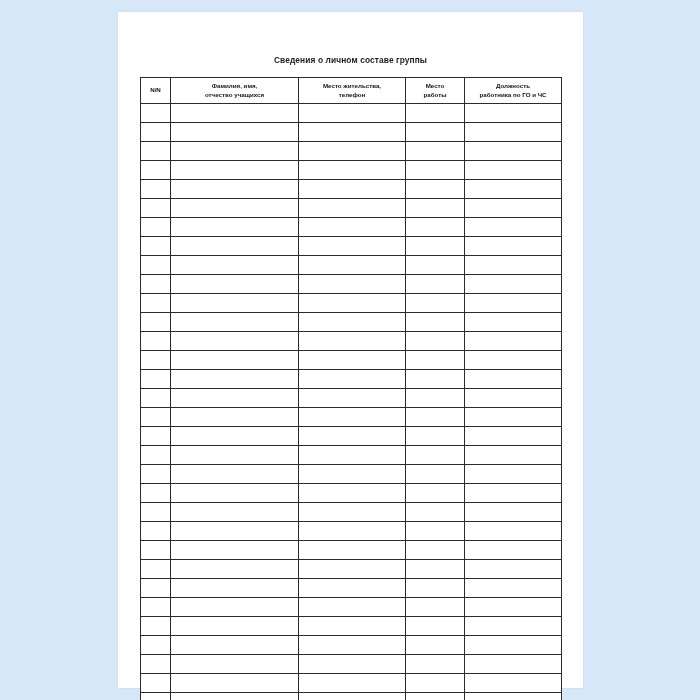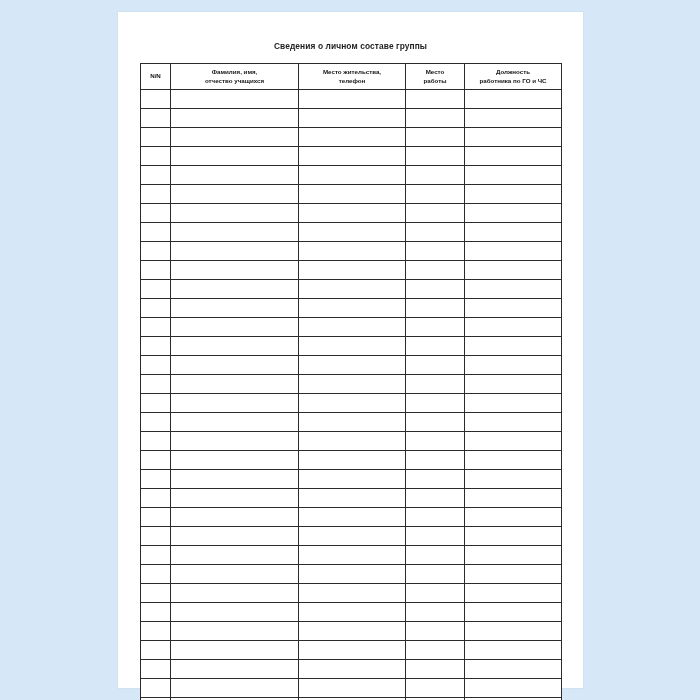--- a/index.html
+++ b/index.html
@@ -35,21 +35,21 @@
     top: 26px;
     width: 421px;
     height: 626px;
   }
   .doc-title {
     text-align: center;
     font-size: 8.4px;
     font-weight: bold;
     color: #1d1d1d;
     letter-spacing: 0.1px;
-    margin: 3px 0 11px 0;
+    margin: 17px 0 11px 0;
     line-height: 11px;
   }
   table.grid {
     border-collapse: collapse;
     table-layout: fixed;
     width: 421px;
     border: 1px solid #2b2b2b;
   }
   table.grid td, table.grid th {
     border: 1px solid #2b2b2b;

